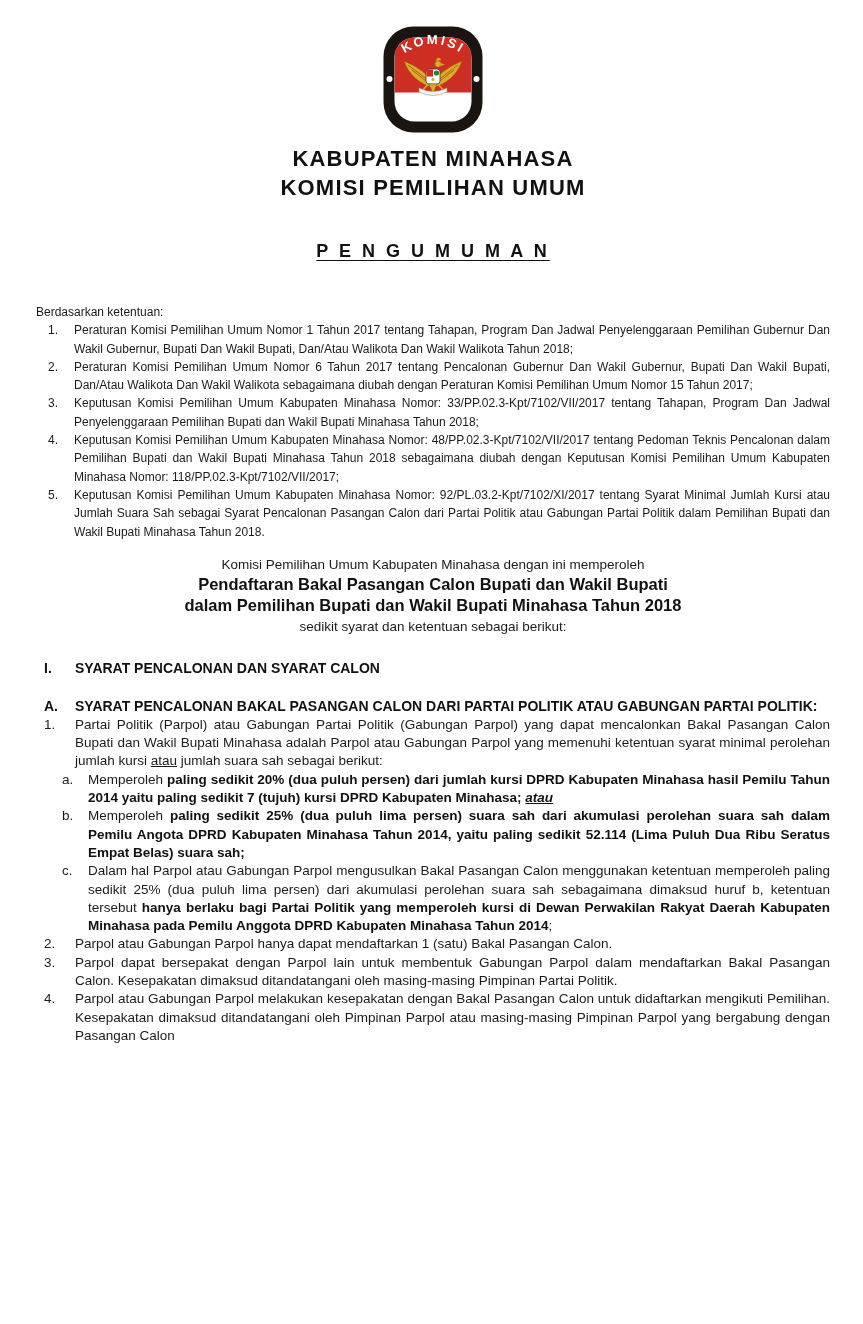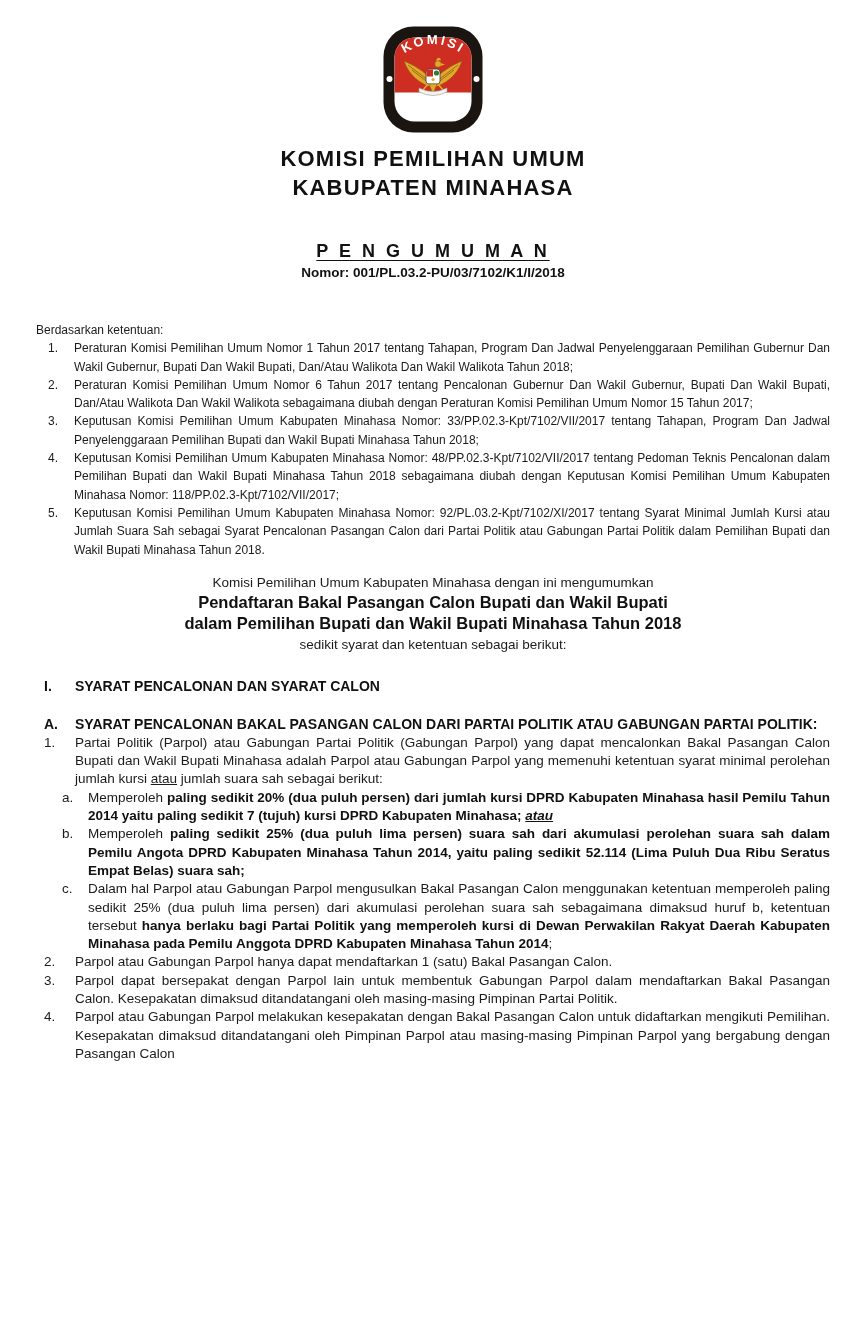--- a/index.html
+++ b/index.html
@@ -95,27 +95,26 @@
       <text font-family="Liberation Sans, sans-serif" font-size="13" font-weight="bold" fill="#ffffff" letter-spacing="2.5" text-anchor="middle">
         <textPath href="#arcTop" startOffset="50%">KOMISI</textPath>
       </text>
       <text font-family="Liberation Sans, sans-serif" font-size="9" font-weight="bold" fill="#ffffff" letter-spacing="1.2" text-anchor="middle">
         <textPath href="#arcBot" startOffset="50%">PEMILIHAN UMUM</textPath>
       </text>
     </svg>
   </div>
 
   <div class="org">
+    <div>KABUPATEN MINAHASA</div>
     <div>KOMISI PEMILIHAN UMUM</div>
-    <div>KABUPATEN MINAHASA</div>
   </div>
 
   <div class="announce-block">
     <div class="announce-title">P E N G U M U M A N</div>
-    <div class="announce-number">Nomor: 001/PL.03.2-PU/03/7102/K1/I/2018</div>
   </div>
 
 
   <div class="basis">
     <div class="basis-intro">Berdasarkan ketentuan:</div>
     <div class="basis-list">
       <div class="li">
         <span class="num">1.</span>
         <span class="txt">Peraturan Komisi Pemilihan Umum Nomor 1 Tahun 2017 tentang Tahapan, Program Dan Jadwal Penyelenggaraan Pemilihan Gubernur Dan Wakil Gubernur, Bupati Dan Wakil Bupati, Dan/Atau Walikota Dan Wakil Walikota Tahun 2018;</span>
       </div>
@@ -132,21 +131,21 @@
         <span class="txt">Keputusan Komisi Pemilihan Umum Kabupaten Minahasa Nomor: 48/PP.02.3-Kpt/7102/VII/2017 tentang Pedoman Teknis Pencalonan dalam Pemilihan Bupati dan Wakil Bupati Minahasa Tahun 2018 sebagaimana diubah dengan Keputusan Komisi Pemilihan Umum Kabupaten Minahasa Nomor: 118/PP.02.3-Kpt/7102/VII/2017;</span>
       </div>
       <div class="li">
         <span class="num">5.</span>
         <span class="txt">Keputusan Komisi Pemilihan Umum Kabupaten Minahasa Nomor: 92/PL.03.2-Kpt/7102/XI/2017 tentang Syarat Minimal Jumlah Kursi atau Jumlah Suara Sah sebagai Syarat Pencalonan Pasangan Calon dari Partai Politik atau Gabungan Partai Politik dalam Pemilihan Bupati dan Wakil Bupati Minahasa Tahun 2018.</span>
       </div>
     </div>
   </div>
 
   <div class="proclaim">
-    <div class="proclaim-intro">Komisi Pemilihan Umum Kabupaten Minahasa dengan ini mengumumkan</div>
+    <div class="proclaim-intro">Komisi Pemilihan Umum Kabupaten Minahasa dengan ini memperoleh</div>
     <div class="proclaim-bold">Pendaftaran Bakal Pasangan Calon Bupati dan Wakil Bupati</div>
     <div class="proclaim-bold">dalam Pemilihan Bupati dan Wakil Bupati Minahasa Tahun 2018</div>
     <div class="proclaim-tail">sedikit syarat dan ketentuan sebagai berikut:</div>
   </div>
 
   <div class="sec sec-i">
     <span class="num">I.</span>
     <span class="txt">SYARAT PENCALONAN DAN SYARAT CALON</span>
   </div>
 

